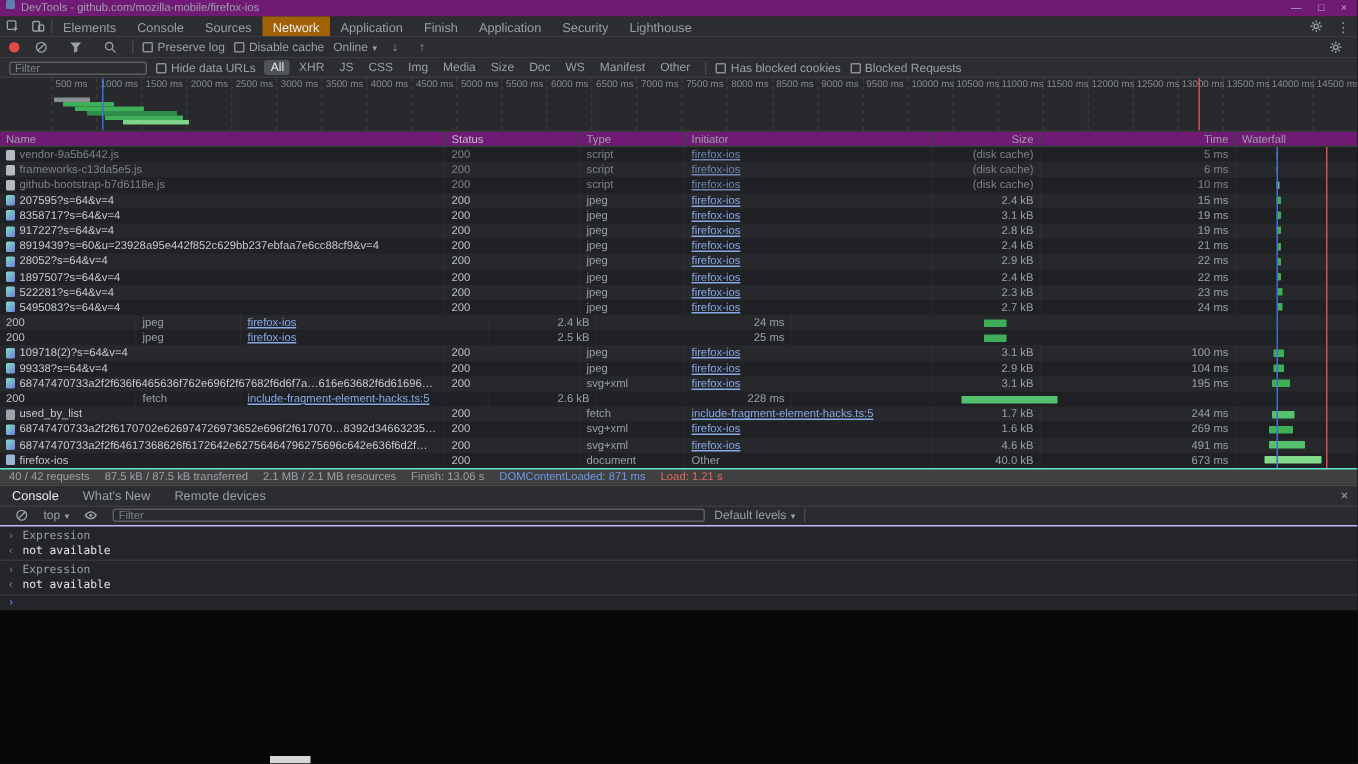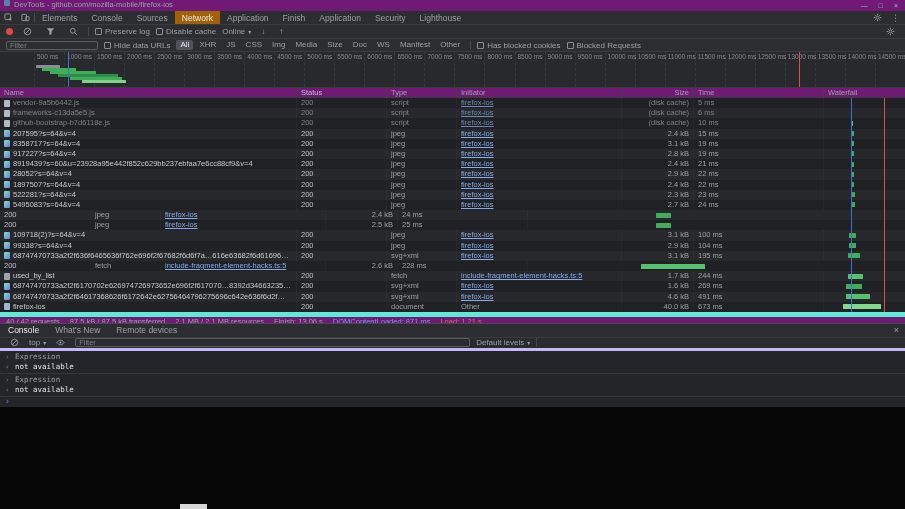--- a/index.html
+++ b/index.html
@@ -53,21 +53,21 @@
 
   
   .table-head{height:10px;display:flex;background:#701a75;border-bottom:1px solid #3a3b3e;color:#9aa0a6;font-size:7.5px;line-height:9px}
   .hcell{padding:0 4px;border-left:1px solid #3f4144;overflow:hidden;white-space:nowrap}
   .hcell:first-child{border-left:none}
   .c-name{width:296px}
   .c-status{width:90px}
   .c-type{width:70px}
   .c-init{width:165px}
   .c-size{width:72px;text-align:right}
-  .c-time{width:130px;}
+  .c-time{width:130px;text-align:right}
   .c-wf{flex:1;position:relative}
   .net-rows{position:relative;background:#202124}
   .net-row{display:flex;height:10.2px;line-height:10.2px;font-size:7.5px;color:#c7cace}
   .net-row.alt{background:#27282b}
   .net-row .cell{padding:0 4px;overflow:hidden;white-space:nowrap;border-left:1px solid rgba(255,255,255,.03)}
   .net-row .cell:first-child{border-left:none}
   .net-row .c-name{display:flex;align-items:center;gap:3px}
   .nm{overflow:hidden;text-overflow:ellipsis;flex:1;min-width:0}
   .ficon{flex:0 0 6px;width:6px;height:7px;border-radius:1px}
   .ficon.script{background:#b3bac2}
@@ -76,31 +76,31 @@
   .ficon.image{background:linear-gradient(135deg,#7ee3c2,#6f7ce0)}
   .c-status{color:#bdc1c6}
   .c-type,.c-size,.c-time{color:#9aa0a6}
   .init-link{color:#87a9e8;text-decoration:underline}
   .init-plain{color:#9aa0a6}
   .net-row.dim,.net-row.dim .c-status,.net-row.dim .c-type,.net-row.dim .c-size,.net-row.dim .c-time{color:#7e8288}
   .net-row.dim .init-link{color:#6f86b4}
   .wf-bar{position:absolute;top:2.5px;height:5px;border-radius:.5px}
 
   
-  .summary{height:11px;background:#701a75;border-top:5px solid #5eead4;display:flex;gap:10px;padding:0 6px;font-size:7.5px;color:#9aa0a6;white-space:nowrap}
+  .summary{height:11px;background:#404040;border-top:1px solid #5eead4;display:flex;align-items:center;gap:10px;padding:0 6px;font-size:7.5px;color:#9aa0a6;white-space:nowrap}
   .sum-dcl{color:#6f98e8}
   .sum-load{color:#e06a63}
 
   
   .drawer{border-top:1px solid #46484b;display:flex;flex-direction:column;background:#242528}
   .dtabs{height:14px;display:flex;align-items:center;background:#2c2d30;border-bottom:1px solid #3a3b3e;font-size:8.5px;color:#9aa0a6}
   .dtab{padding:0 8px;height:100%;display:flex;align-items:center;white-space:nowrap}
   .dtab.active{color:#e8eaed}
   .dclose{margin-left:auto;padding:0 6px;color:#9aa0a6;font-size:9px}
-  .ctoolbar{height:13px;display:flex;align-items:center;gap:6px;padding:0 6px;border-bottom:3px solid #c4b5fd;font-size:8px;color:#9aa0a6;background:#2a2b2e}
+  .ctoolbar{height:13px;display:flex;align-items:center;gap:6px;padding:0 6px;border-bottom:1px solid #c4b5fd;font-size:8px;color:#9aa0a6;background:#2a2b2e}
   .console-filter{width:395px;height:9px;background:transparent;border:1px solid #5a5d61;border-radius:2px;color:#d6d8db;font-size:7.5px;padding:0 3px;font-family:inherit;outline:none}
   .console-filter::placeholder{color:#7d8187}
   .cmsgs{font-family:"DejaVu Sans Mono",monospace;font-size:7.5px}
   .cmsg{border-bottom:1px solid #35373b;padding:1px 0}
   .cline{display:flex;height:10px;line-height:10px;gap:4px;padding-left:5px}
   .cmark{color:#7d8187;width:6px;flex:0 0 auto}
   .ctext-dim{color:#9aa0a6}
   .ctext{color:#e3e5e8}
   .prompt{height:10px;display:flex;gap:4px;padding-left:5px;font-family:"DejaVu Sans Mono",monospace;font-size:8px;line-height:10px}
   .prompt-mark{color:#5f8bf5}

